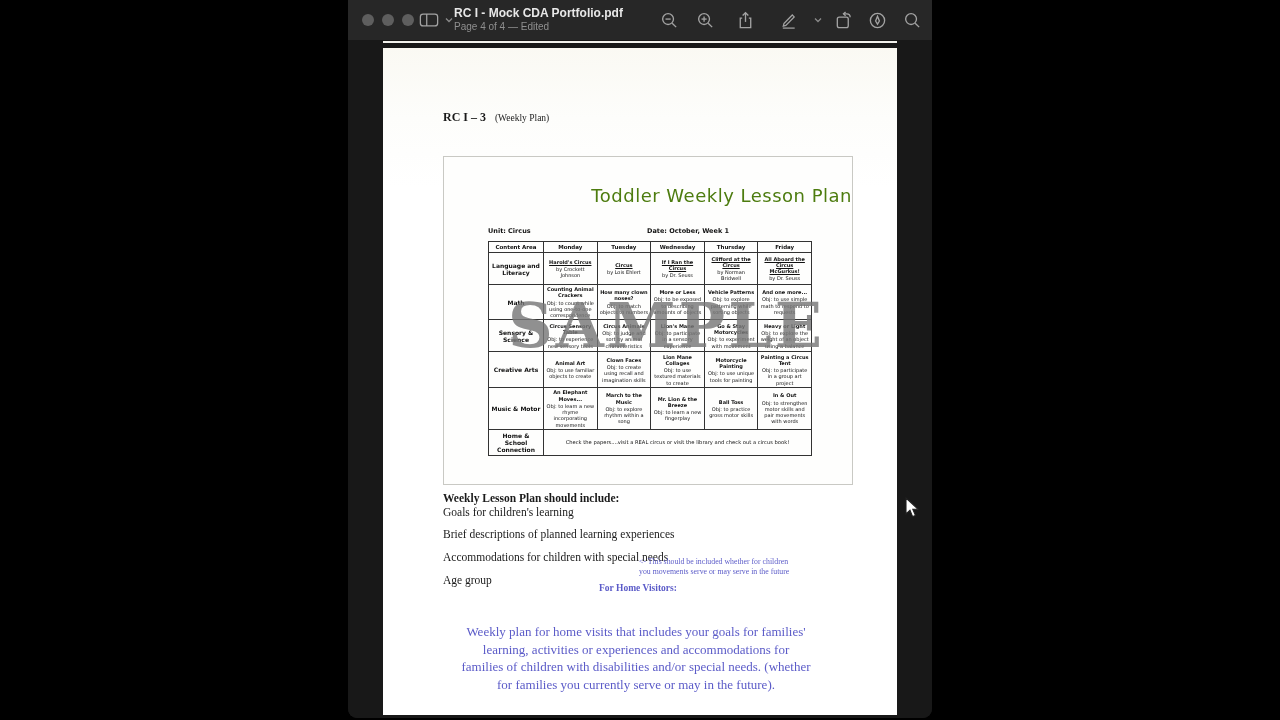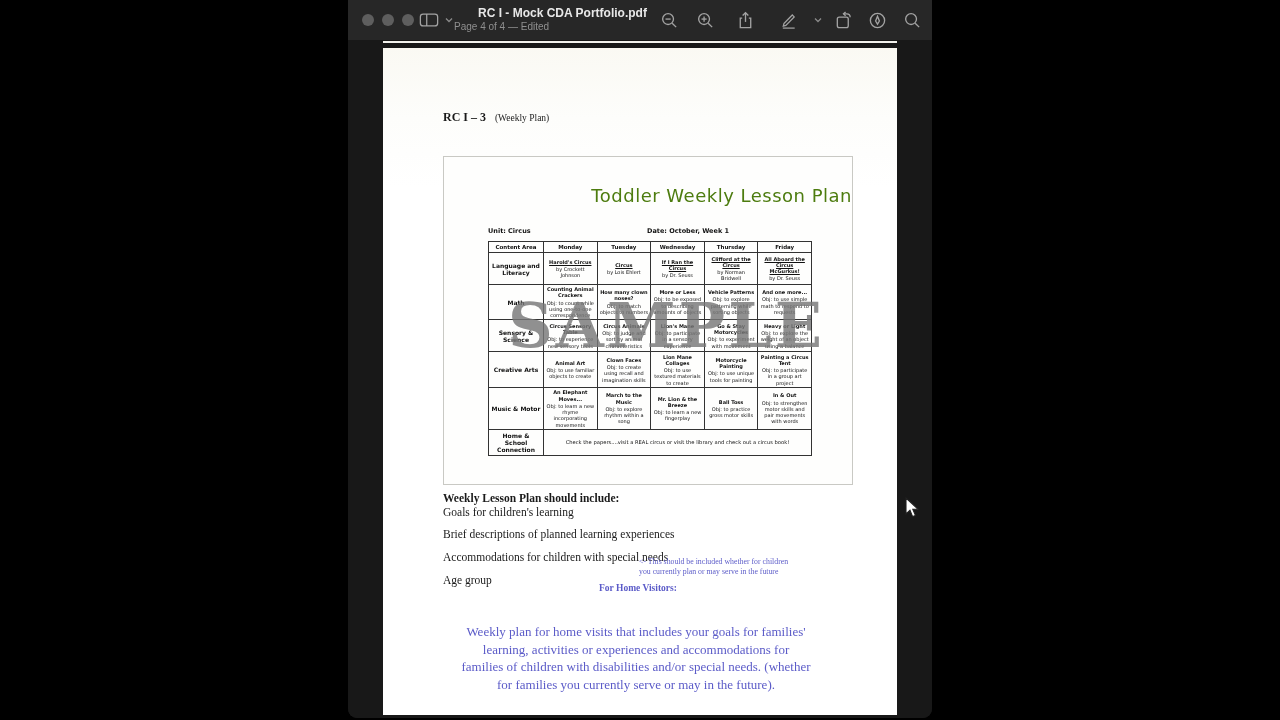--- a/index.html
+++ b/index.html
@@ -9,21 +9,21 @@
   .window{position:absolute;left:348px;top:0;width:584px;height:718px;background:#181818;
           border-radius:0 0 9px 9px;overflow:hidden;}
   .titlebar{position:absolute;left:0;top:0;width:100%;height:40px;background:#272727;
             border-bottom:1px solid #0c0c0c;}
   .traffic{position:absolute;left:14px;top:14px;display:flex;gap:8px;}
   .traffic span{width:12px;height:12px;border-radius:50%;background:#5e5e5e;display:block;}
   .tb-icon{position:absolute;top:9px;width:22px;height:22px;display:flex;align-items:center;
            justify-content:center;color:#a3a3a3;}
   .tb-icon svg{display:block;}
   .title-block{position:absolute;left:106px;top:6px;}
-  .win-title{color:#e8e8e8;font-size:12px;font-weight:bold;line-height:14px;margin-left:24px;}
+  .win-title{color:#e8e8e8;font-size:12px;font-weight:bold;line-height:14px;}
   .win-subtitle{color:#8f8f8f;font-size:10px;line-height:13px;}
   .chev{font-size:9px;color:#8a8a8a;}
   
   .content{position:absolute;left:0;top:40px;width:100%;height:678px;background:#181818;}
   .prev-page-edge{position:absolute;left:35px;top:1px;width:514px;height:2px;background:#f2f1ec;}
   .page{position:absolute;left:35px;top:8px;width:514px;height:667px;
         background:linear-gradient(#faf9f3 0px,#fdfdfb 70px,#ffffff 140px);
         font-family:"Liberation Serif",serif;color:#1a1a1a;}
   
   .doc-heading{position:absolute;left:60px;top:62px;font-size:11.5px;}
@@ -318,21 +318,21 @@
 
         <div class="include-section">
           <div class="sec-head">Weekly Lesson Plan should include:</div>
           <div class="item">Goals for children's learning</div>
           <div class="item">Brief descriptions of planned learning experiences</div>
           <div class="item">Accommodations for children with special needs</div>
           <div class="item">Age group</div>
         </div>
         <div class="side-note purple">
           <div>&lt;- This should be included whether for children</div>
-          <div>you currently plan or may serve in the future</div>
+          <div>you movements serve or may serve in the future</div>
         </div>
 
         <div class="hv-heading purple">For Home Visitors:</div>
         <div class="hv-body purple">Weekly plan for home visits that includes your goals for families' learning, activities or experiences and accommodations for families of children with disabilities and/or special needs. (whether for families you currently serve or may in the future).</div>
 
       </div>
     </div>
   </div>
 
   <svg class="cursor" width="16" height="22" viewBox="0 0 16 22">

